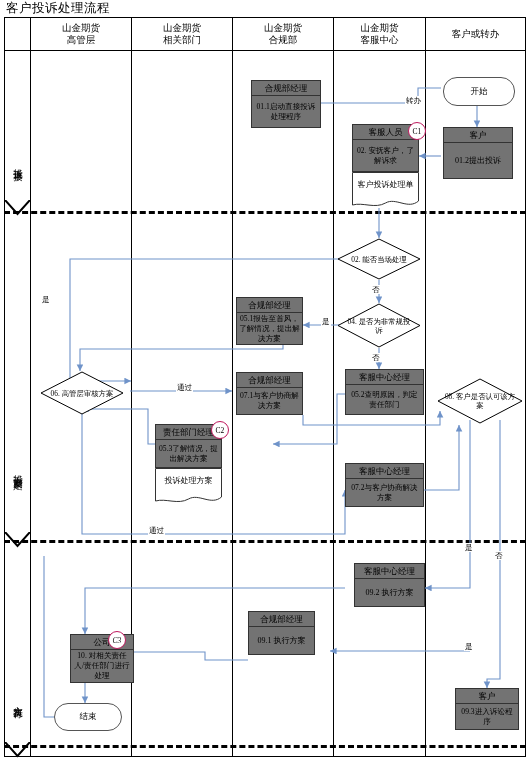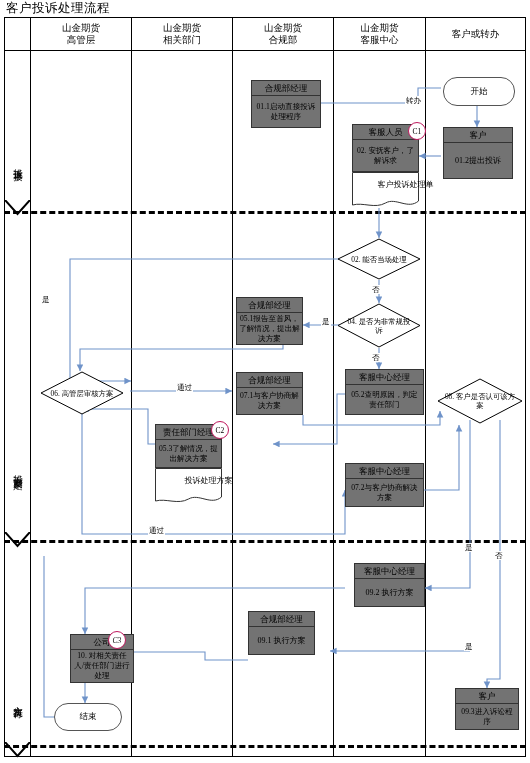--- a/index.html
+++ b/index.html
@@ -62,21 +62,21 @@
     text-align:center;padding:2px 1px;flex:0 0 auto;
   }
   .proc .bd{
     flex:1 1 auto;font-size:8px;line-height:10px;
     display:flex;align-items:center;justify-content:center;
     text-align:center;padding:1px 2px;
   }
   .proc .bd.small{font-size:7.6px;}
 
   
-  .docshape{position:absolute;padding-left:40px;}
+  .docshape{position:absolute;}
   .docshape .dtxt{
     position:absolute;left:0;top:0;width:100%;
     font-size:8px;line-height:10px;text-align:center;
     display:flex;align-items:center;justify-content:center;
   }
 
   
   .dia{position:absolute;}
   .dia .dialbl{
     position:absolute;left:0;top:0;width:100%;height:100%;

